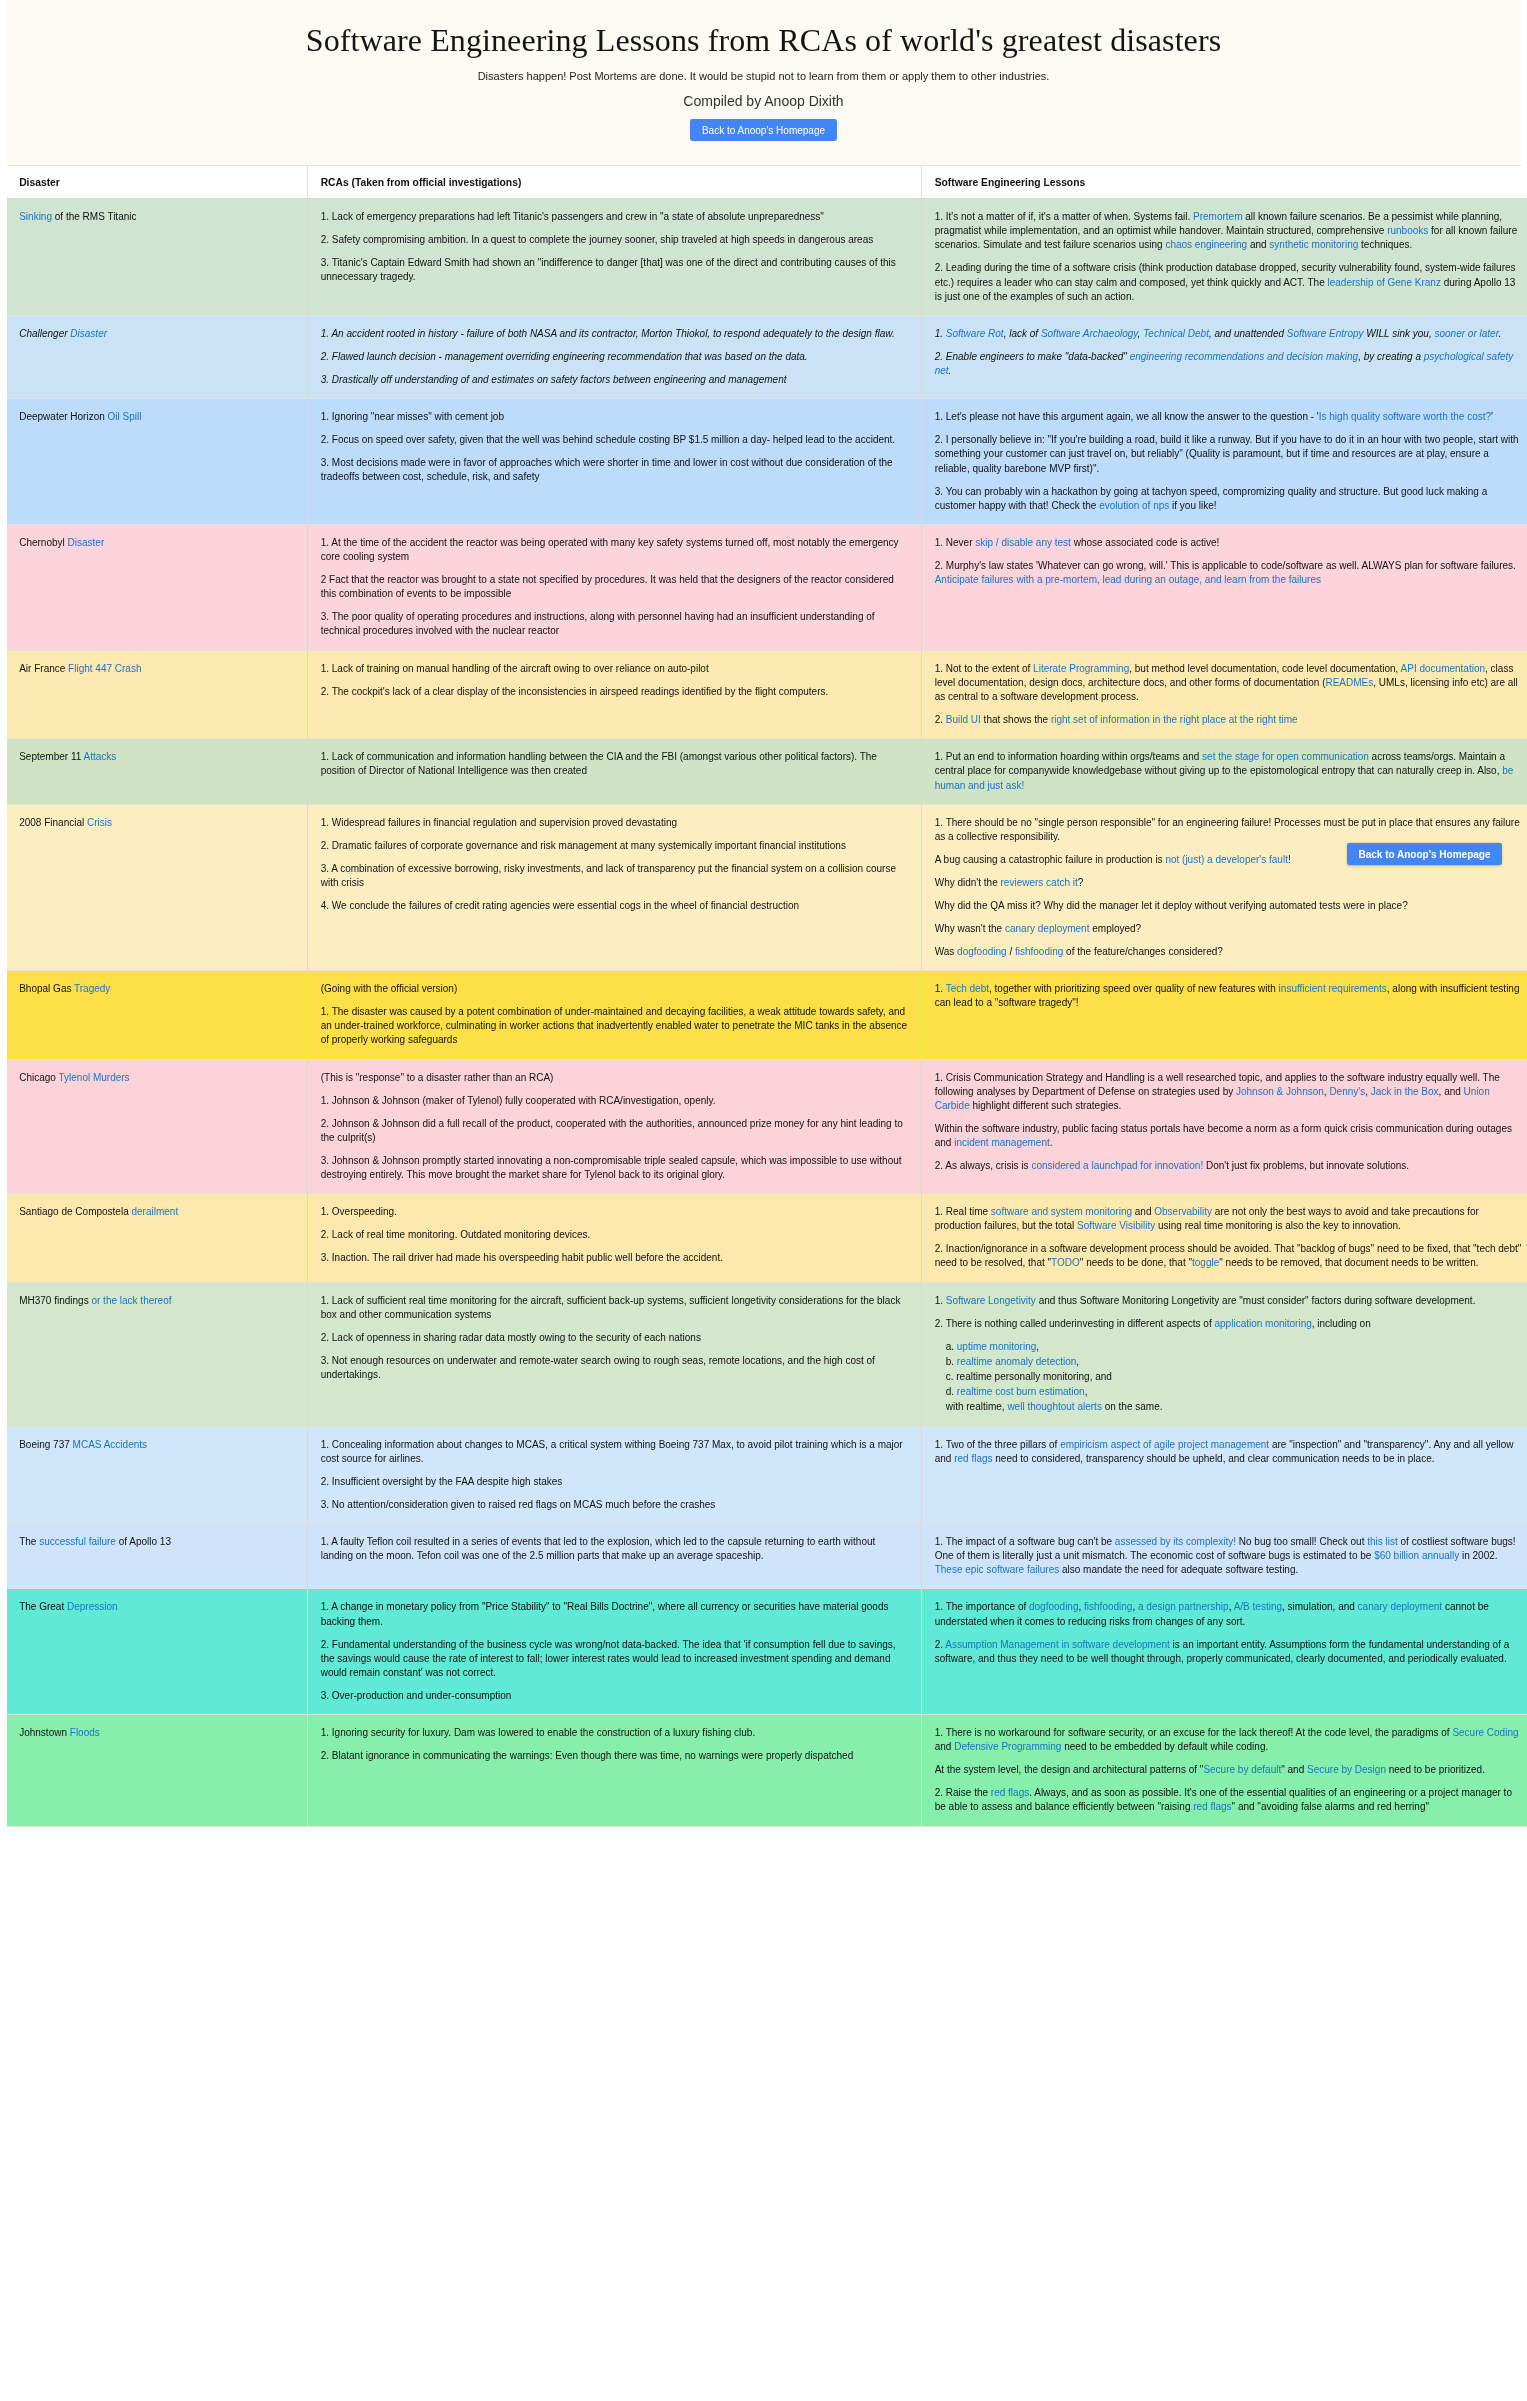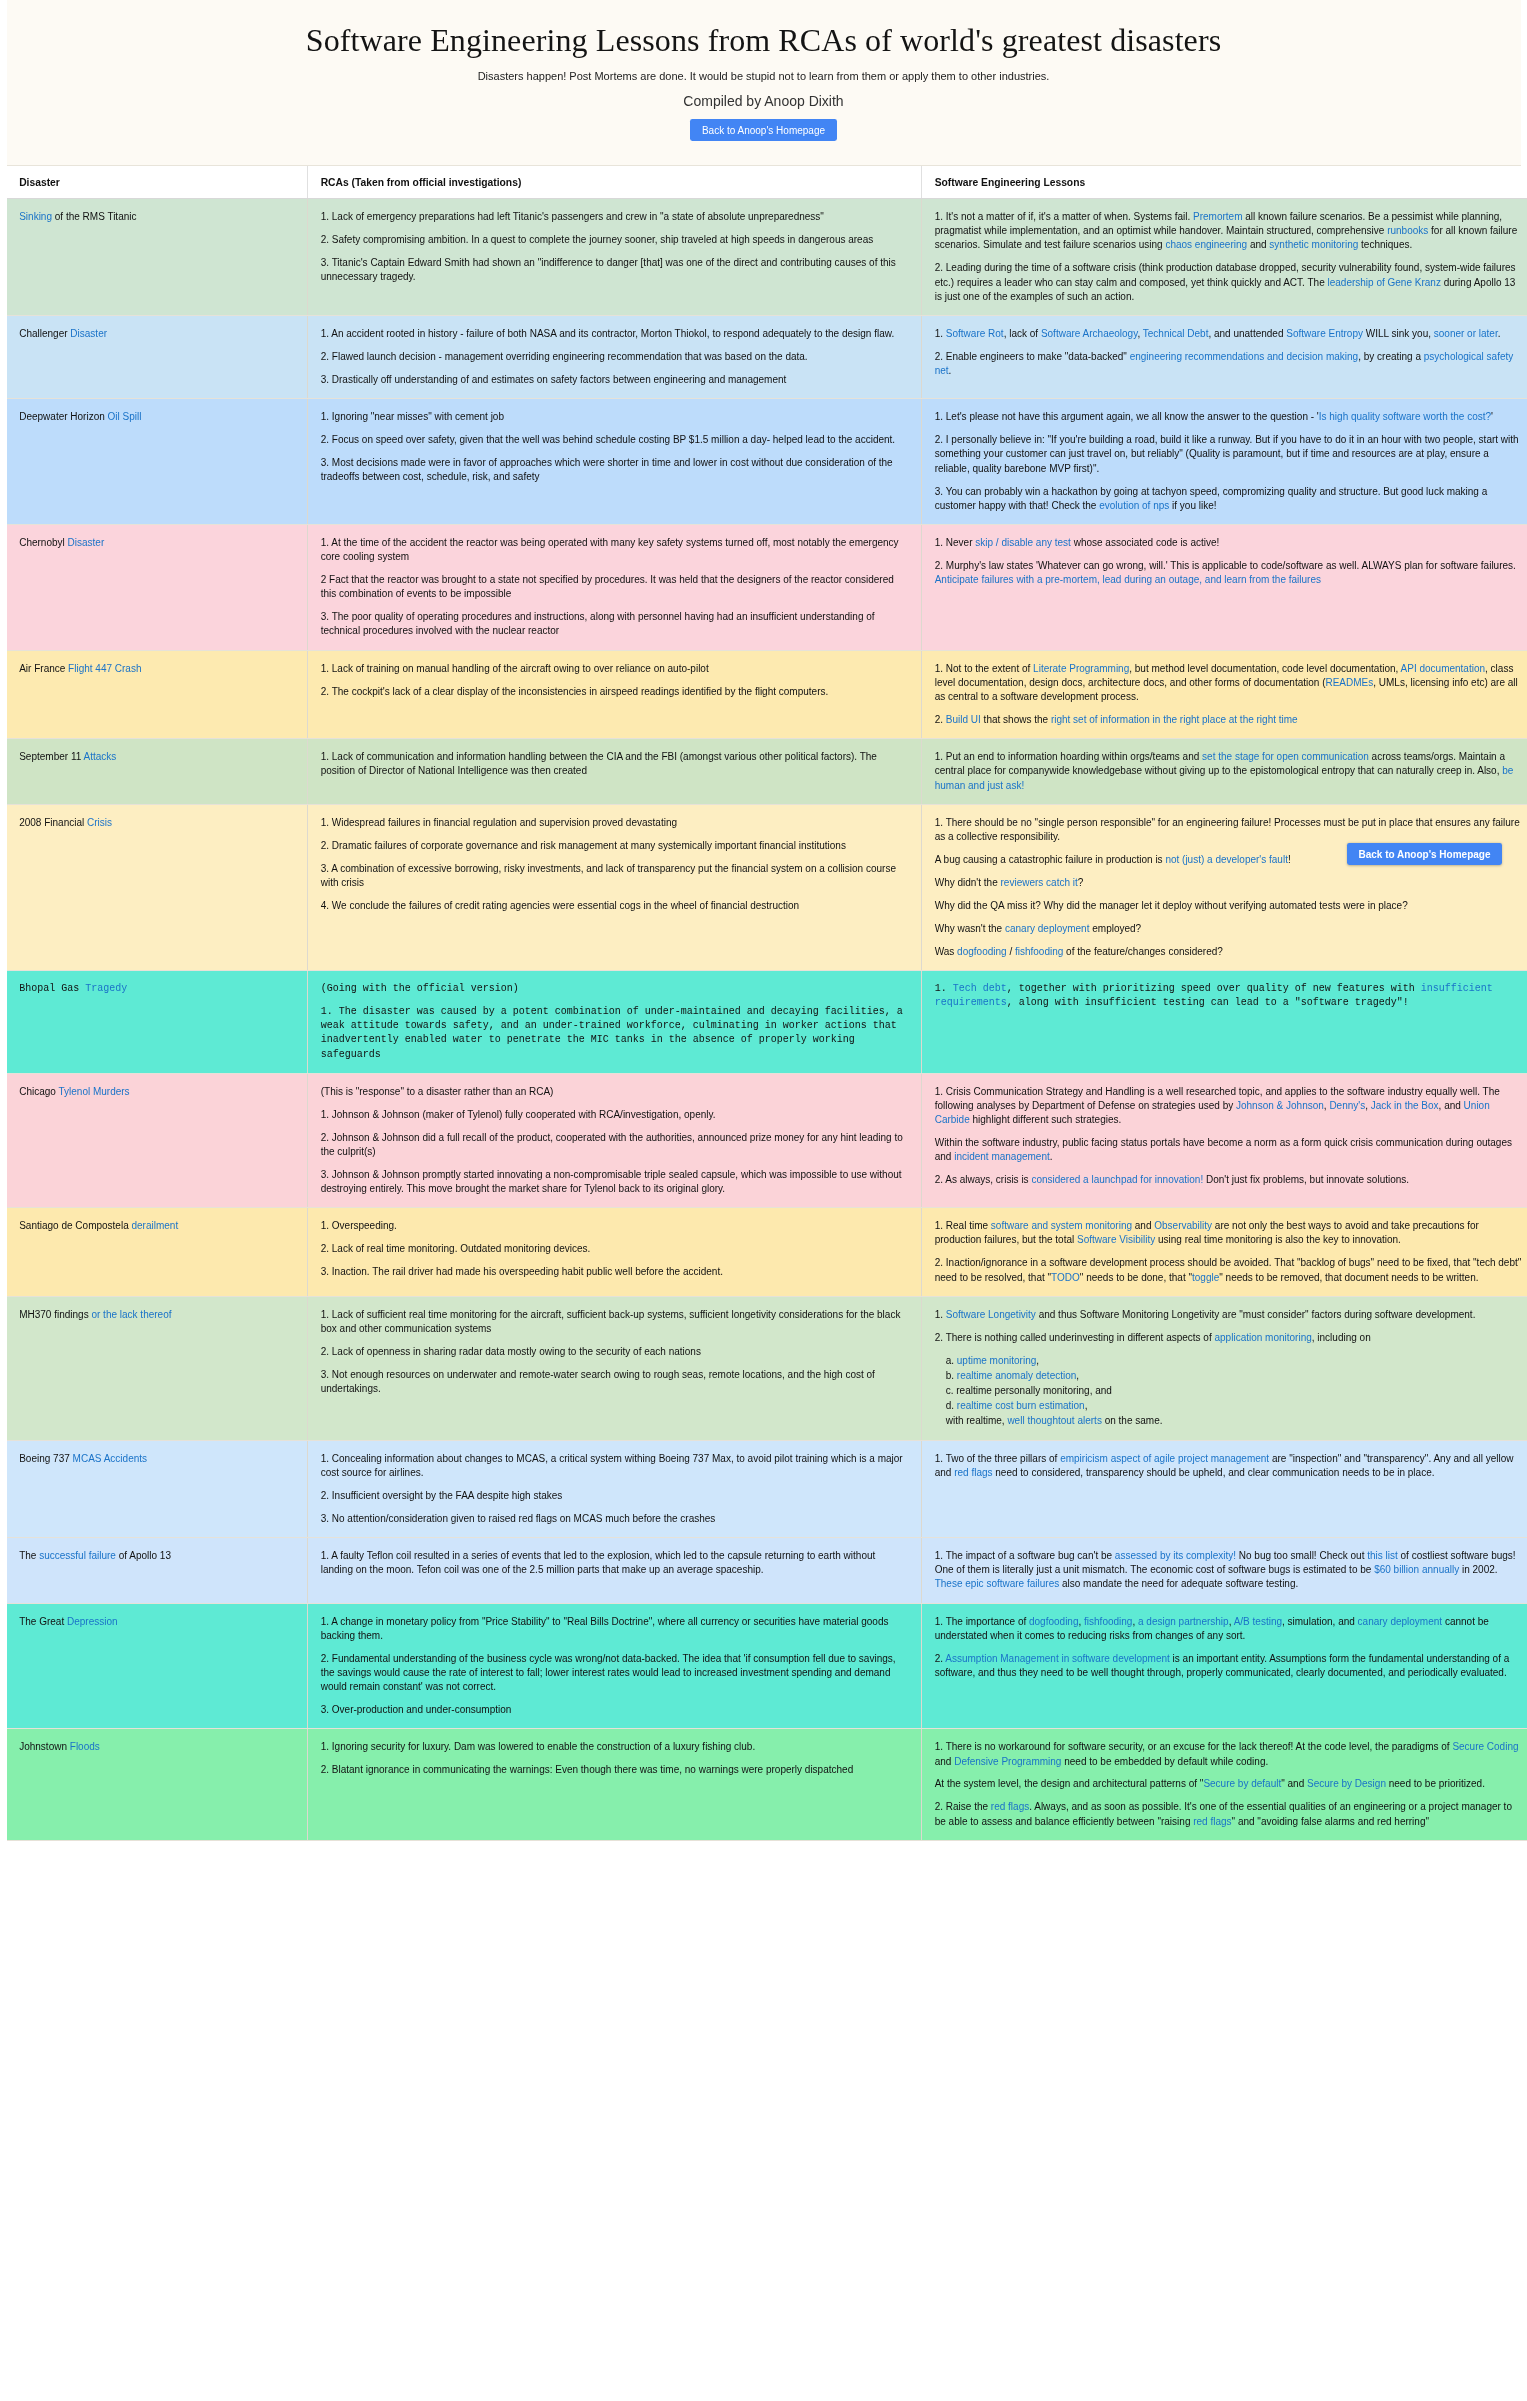--- a/index.html
+++ b/index.html
@@ -87,27 +87,27 @@
     vertical-align: top;
     padding: 11px 12.7px;
     font-size: 10px;
     line-height: 1.42;
     color: #111;
     border-bottom: 0.8px solid #e6e2d8;
     border-right: 0.8px solid #ddd9cf;
   }
   td.disaster-cell { font-size: 10px; }
   .row-green  td { background: #cfe5d2; }
-  .row-blue   td { background: #c9e3f5; }
+  .row-blue   td { background: #c9e3f5; font-style: italic; }
   .row-blue2  td { background: #bddcfb; }
   .row-pink   td { background: #fbd4dc; }
   .row-yellow td { background: #fdeab0; }
   .row-green2 td { background: #cfe4c5; }
   .row-yellow2 td { background: #fdeec2; }
-  .row-blue3  td { background: #5eead4; font-family: Liberation Mono, monospace; }
+  .row-blue3  td { background: #fde047; }
   .row-pink2  td { background: #fbd3d8; }
   .row-yellow3 td { background: #fde9ae; }
   .row-green3 td { background: #d2e7cb; }
   .row-blue4  td { background: #cfe6fb; }
   .row-blue5  td { background: #cfe4fb; }
   .row-pink3  td { background: #5eead4; margin-left: 45px; }
   .row-yellow4 td { background: #86efac; }
   a.lnk {
     color: #1a73c8;
     text-decoration: none;

